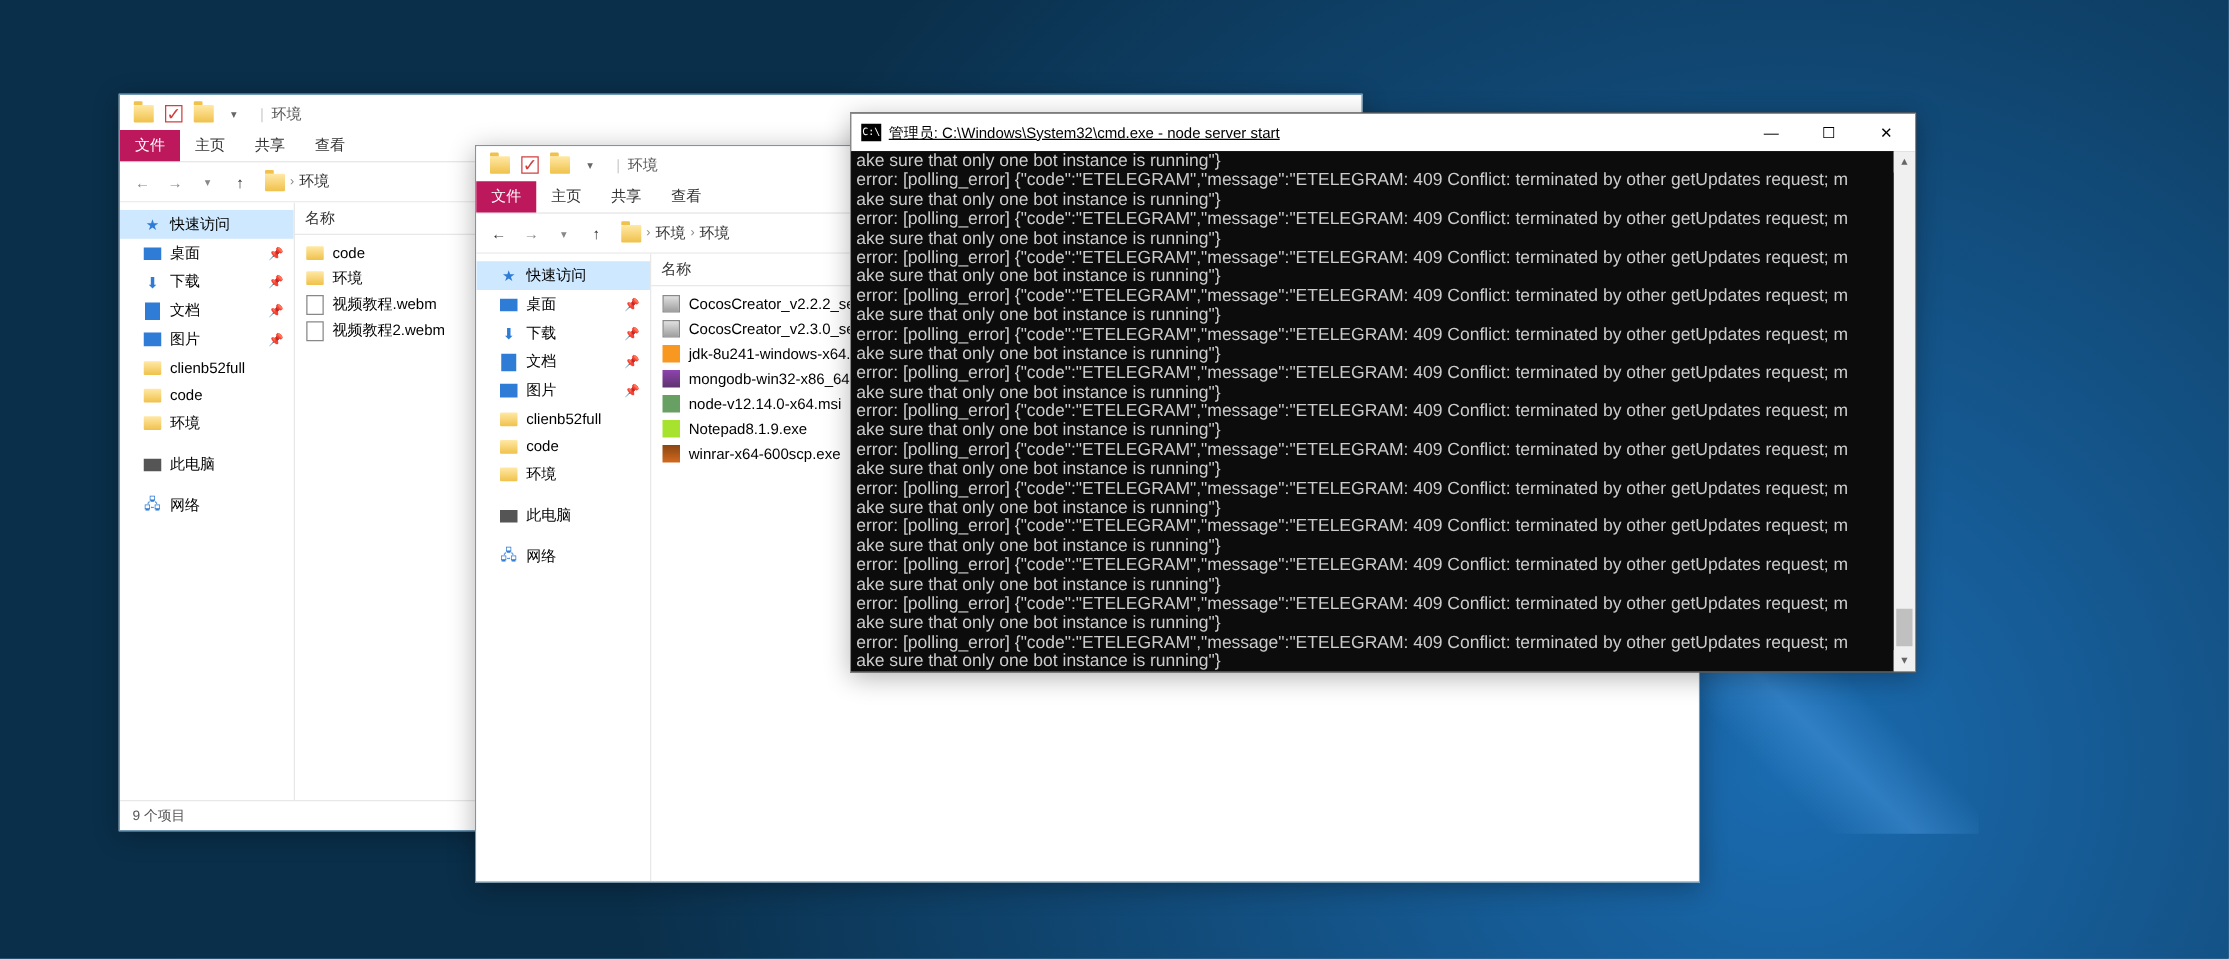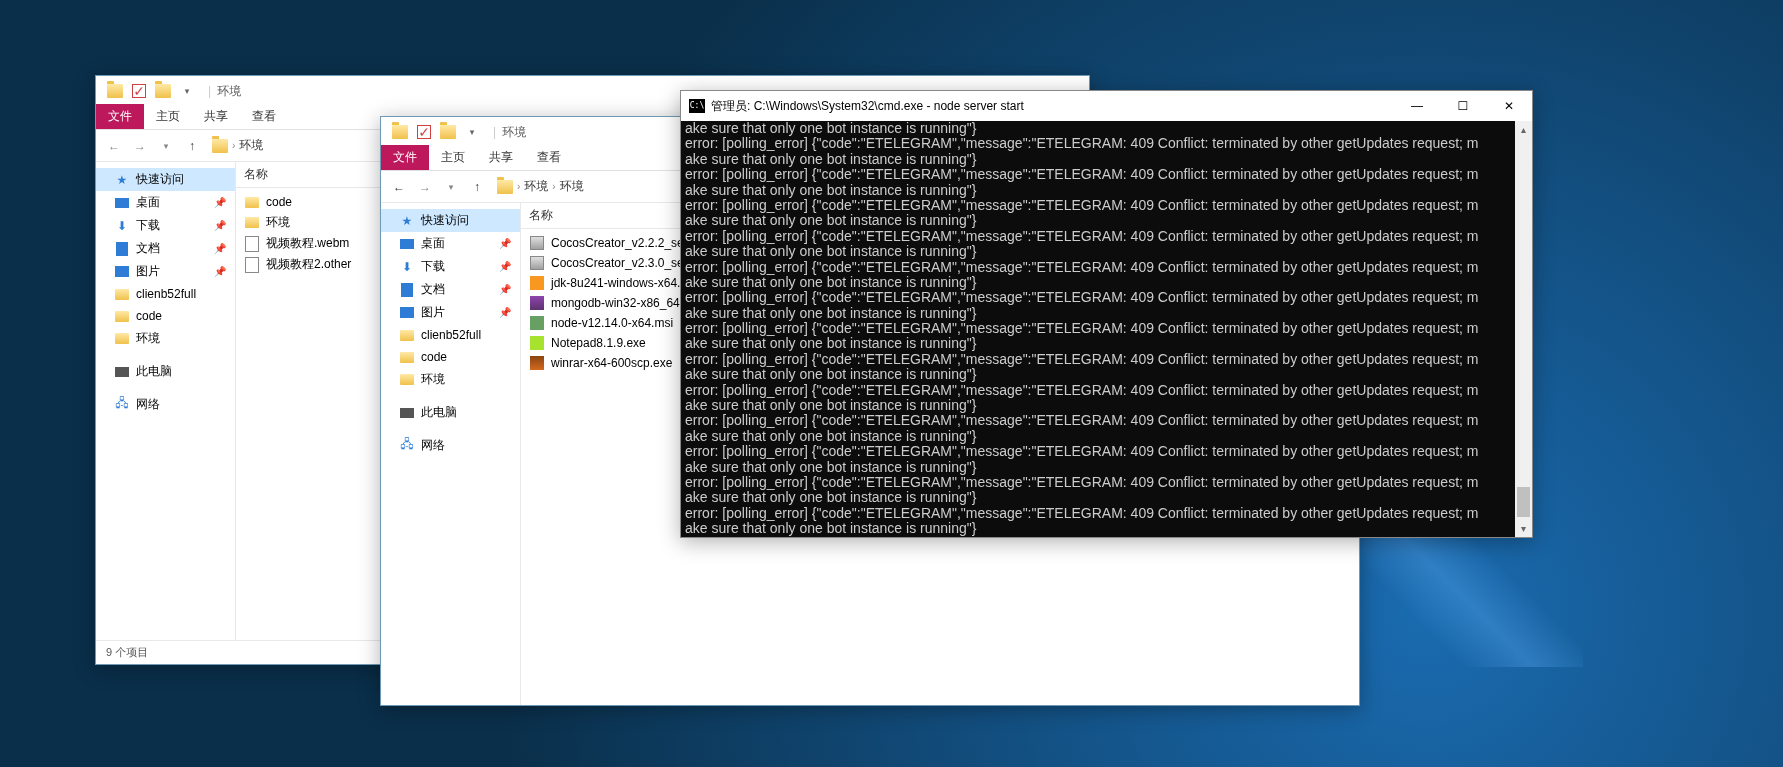--- a/index.html
+++ b/index.html
@@ -61,21 +61,21 @@
 .npp-icon { width: 14px; height: 14px; background: #a6e22e; }
 .rar-icon { width: 14px; height: 14px; background: linear-gradient(#8b4513, #d2691e); }
 
 .status-bar { height: 24px; background: #fff; border-top: 1px solid #e8e8e8; display: flex; align-items: center; padding: 0 10px; font-size: 11px; color: #555; justify-content: space-between; }
 .view-btns { display: flex; gap: 2px; }
 .view-btn { width: 22px; height: 18px; border: 1px solid transparent; display: flex; align-items: center; justify-content: center; cursor: pointer; }
 .view-btn.active { border-color: #999; background: #e0e0e0; }
 
 .cmd-titlebar { height: 30px; background: #fff; display: flex; align-items: center; padding: 0 0 0 8px; font-size: 12px; color: #000; }
 .cmd-icon { width: 16px; height: 14px; background: #000; color: #fff; font-size: 8px; font-family: monospace; text-align: center; line-height: 14px; margin-right: 6px; }
-.cmd-title-text { flex: 1; }
+.cmd-title-text { flex: 1; text-decoration: underline; }
 .win-controls { display: flex; margin-left: auto; }
 .win-btn { width: 46px; height: 30px; display: flex; align-items: center; justify-content: center; cursor: pointer; font-size: 12px; }
 .cmd-body { flex: 1; background: #0c0c0c; color: #ccc; font-family: Liberation Sans, sans-serif; font-size: 14px; line-height: 1.1; padding: 0 4px; overflow: hidden; white-space: pre; position: relative; }
 .cmd-scrollbar { position: absolute; right: 0; top: 30px; bottom: 0; width: 17px; background: #f0f0f0; }
 .cmd-thumb { position: absolute; left: 2px; right: 2px; bottom: 20px; height: 30px; background: #c0c0c0; }
 .cmd-arrow { position: absolute; left: 0; right: 0; height: 17px; background: #f0f0f0; text-align: center; font-size: 10px; line-height: 17px; color: #666; }
 .cmd-arrow.up { top: 0; }
 .cmd-arrow.down { bottom: 0; }
 </style>
 </head>
@@ -203,21 +203,21 @@
           <div class="file-item">
             <span class="file-icon">
               <span class="webm-icon"></span>
             </span>
             <span>视频教程.webm</span>
           </div>
           <div class="file-item">
             <span class="file-icon">
               <span class="webm-icon"></span>
             </span>
-            <span>视频教程2.other</span>
+            <span>视频教程2.webm</span>
           </div>
         </div>
     </div>
   </div>
   <div class="status-bar">
     <span>9 个项目</span>
     <div class="view-btns">
       <span class="view-btn active">☰</span>
       <span class="view-btn">▦</span>
     </div>

